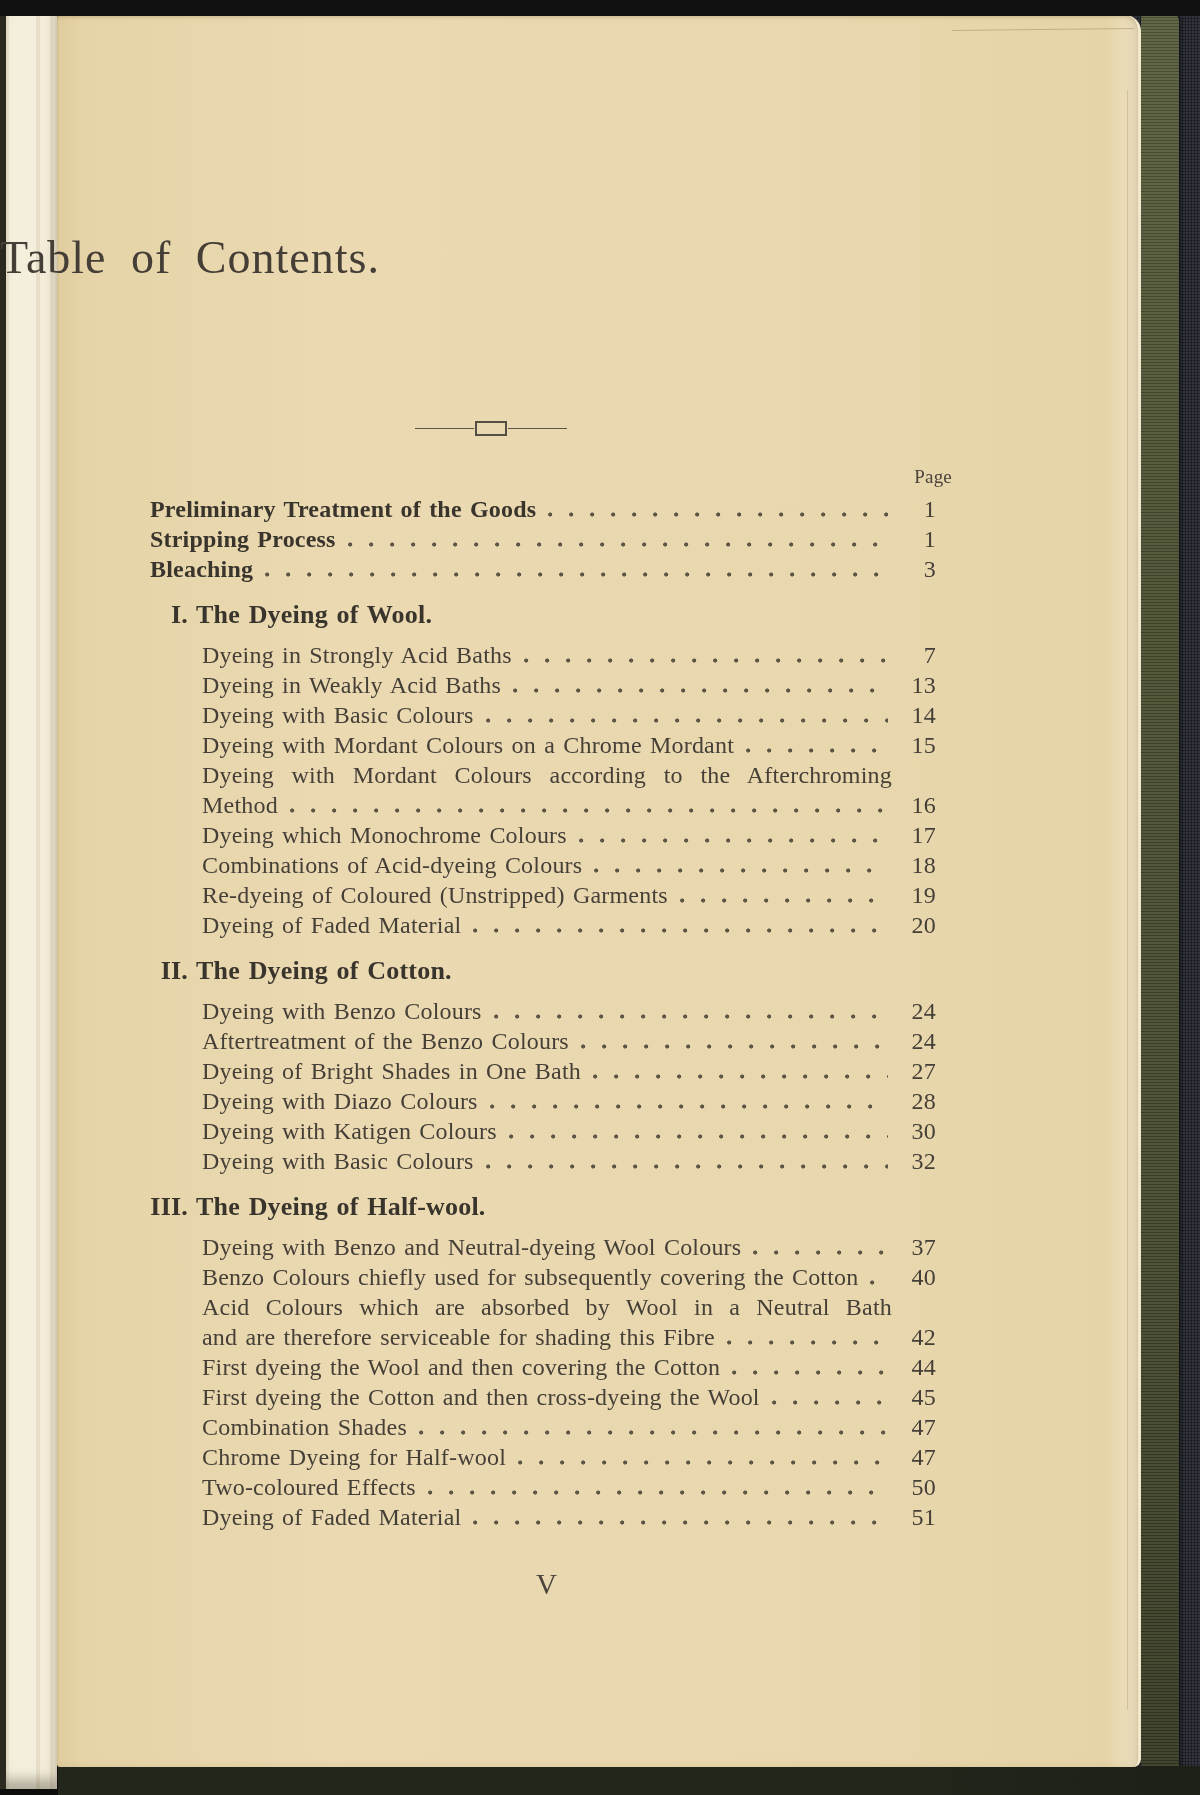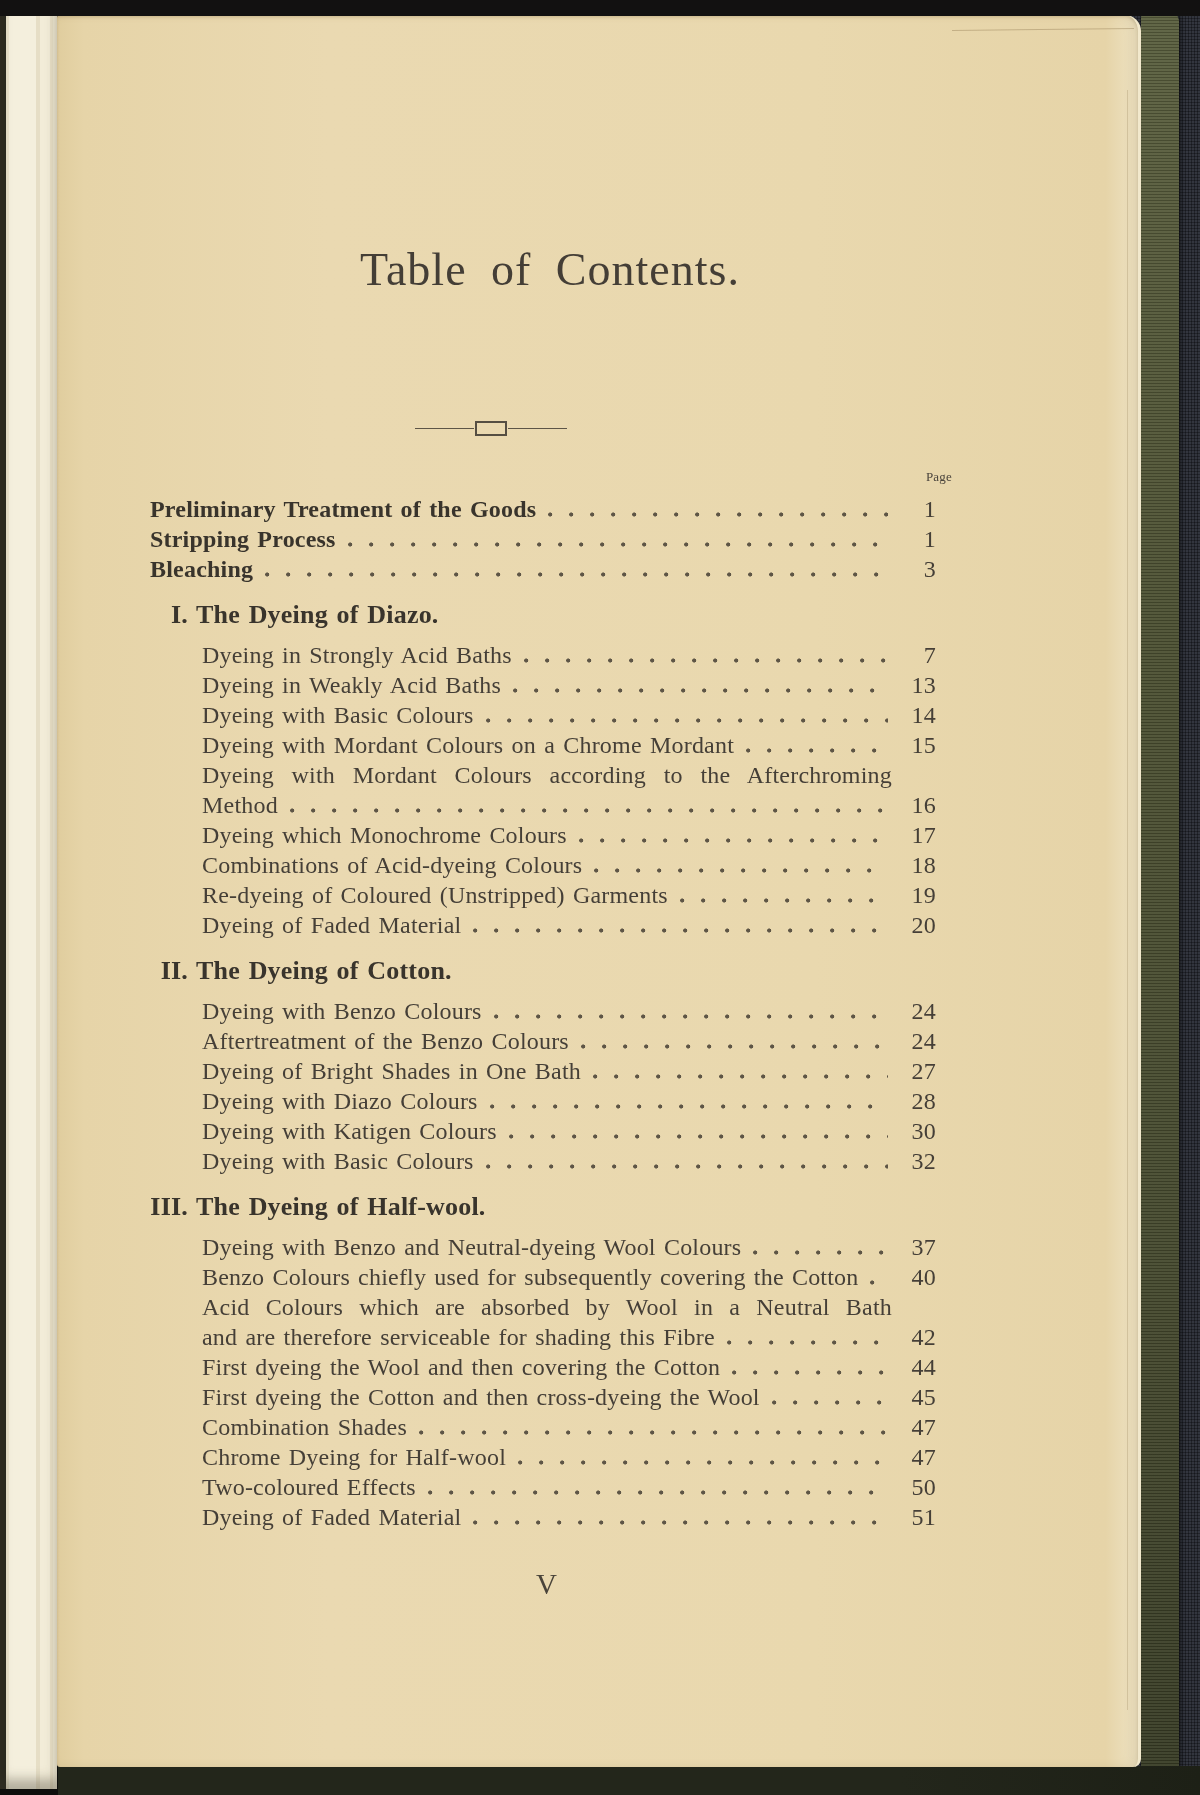--- a/index.html
+++ b/index.html
@@ -46,33 +46,33 @@
   .top-band{position:absolute;left:0;top:0;width:1200px;height:16px;background:#121111;}
   .hairline-top{
     position:absolute;left:952px;top:29px;width:182px;height:1px;
     background:rgba(150,128,88,.45);transform:rotate(-.6deg);
   }
   .hairline-right{
     position:absolute;left:1127px;top:90px;width:1px;height:1620px;
     background:rgba(150,128,88,.28);
   }
   .doc-title{
-    position:absolute;left:0;top:244px;width:1100px;text-align:center;
+    position:absolute;left:0;top:232px;width:1100px;text-align:left;
     font-size:46px;line-height:52px;color:#443e36;
     letter-spacing:1px;word-spacing:12px;
   }
   .divider{position:absolute;left:415px;top:421px;width:152px;height:15px;display:flex;align-items:center;}
   .divider .line{flex:1;height:1.5px;background:#5d5547;}
   .divider .rect{width:28px;height:11px;border:2.5px solid #554e42;margin:0 1px;background:transparent;}
   .content{
     position:absolute;left:150px;top:466px;width:786px;
     color:#453f37;font-size:24px;line-height:30px;
     word-spacing:2px;letter-spacing:.2px;
   }
-  .page-label{text-align:right;margin-right:-16px;font-size:13px;line-height:22px;color:#4a443c;margin-bottom:6px;}
+  .page-label{text-align:right;margin-right:-16px;font-size:19px;line-height:22px;color:#4a443c;margin-bottom:6px;}
   .row{display:flex;align-items:baseline;}
   .row .lab{white-space:nowrap;flex:0 1 auto;min-width:0;overflow:hidden;}
   .row.top .lab{font-weight:700;color:#39342c;}
   .row.indent{padding-left:52px;align-items:center;}
   .leader{
     flex:1 1 10px;min-width:0;height:5px;align-self:flex-end;
     margin:0 8px 7px 12px;
     background-image:radial-gradient(circle at 2.2px 2.5px, rgba(64,57,47,.82) 1.7px, rgba(64,57,47,0) 2.4px);
     background-size:21px 5px;background-repeat:repeat-x;background-position:left bottom;
   }
@@ -117,21 +117,21 @@
         <div class="row top">
           <span class="lab">Stripping Process</span>
           <span class="leader"></span>
           <span class="pg">1</span>
         </div>
         <div class="row top">
           <span class="lab">Bleaching</span>
           <span class="leader"></span>
           <span class="pg">3</span>
         </div>
-        <div class="sec-head"><span class="sec-num">I.</span><span>The Dyeing of Diazo.</span></div>
+        <div class="sec-head"><span class="sec-num">I.</span><span>The Dyeing of Wool.</span></div>
         <div class="row indent">
           <span class="lab">Dyeing in Strongly Acid Baths</span>
           <span class="leader"></span>
           <span class="pg">7</span>
         </div>
         <div class="row indent">
           <span class="lab">Dyeing in Weakly Acid Baths</span>
           <span class="leader"></span>
           <span class="pg">13</span>
         </div>

